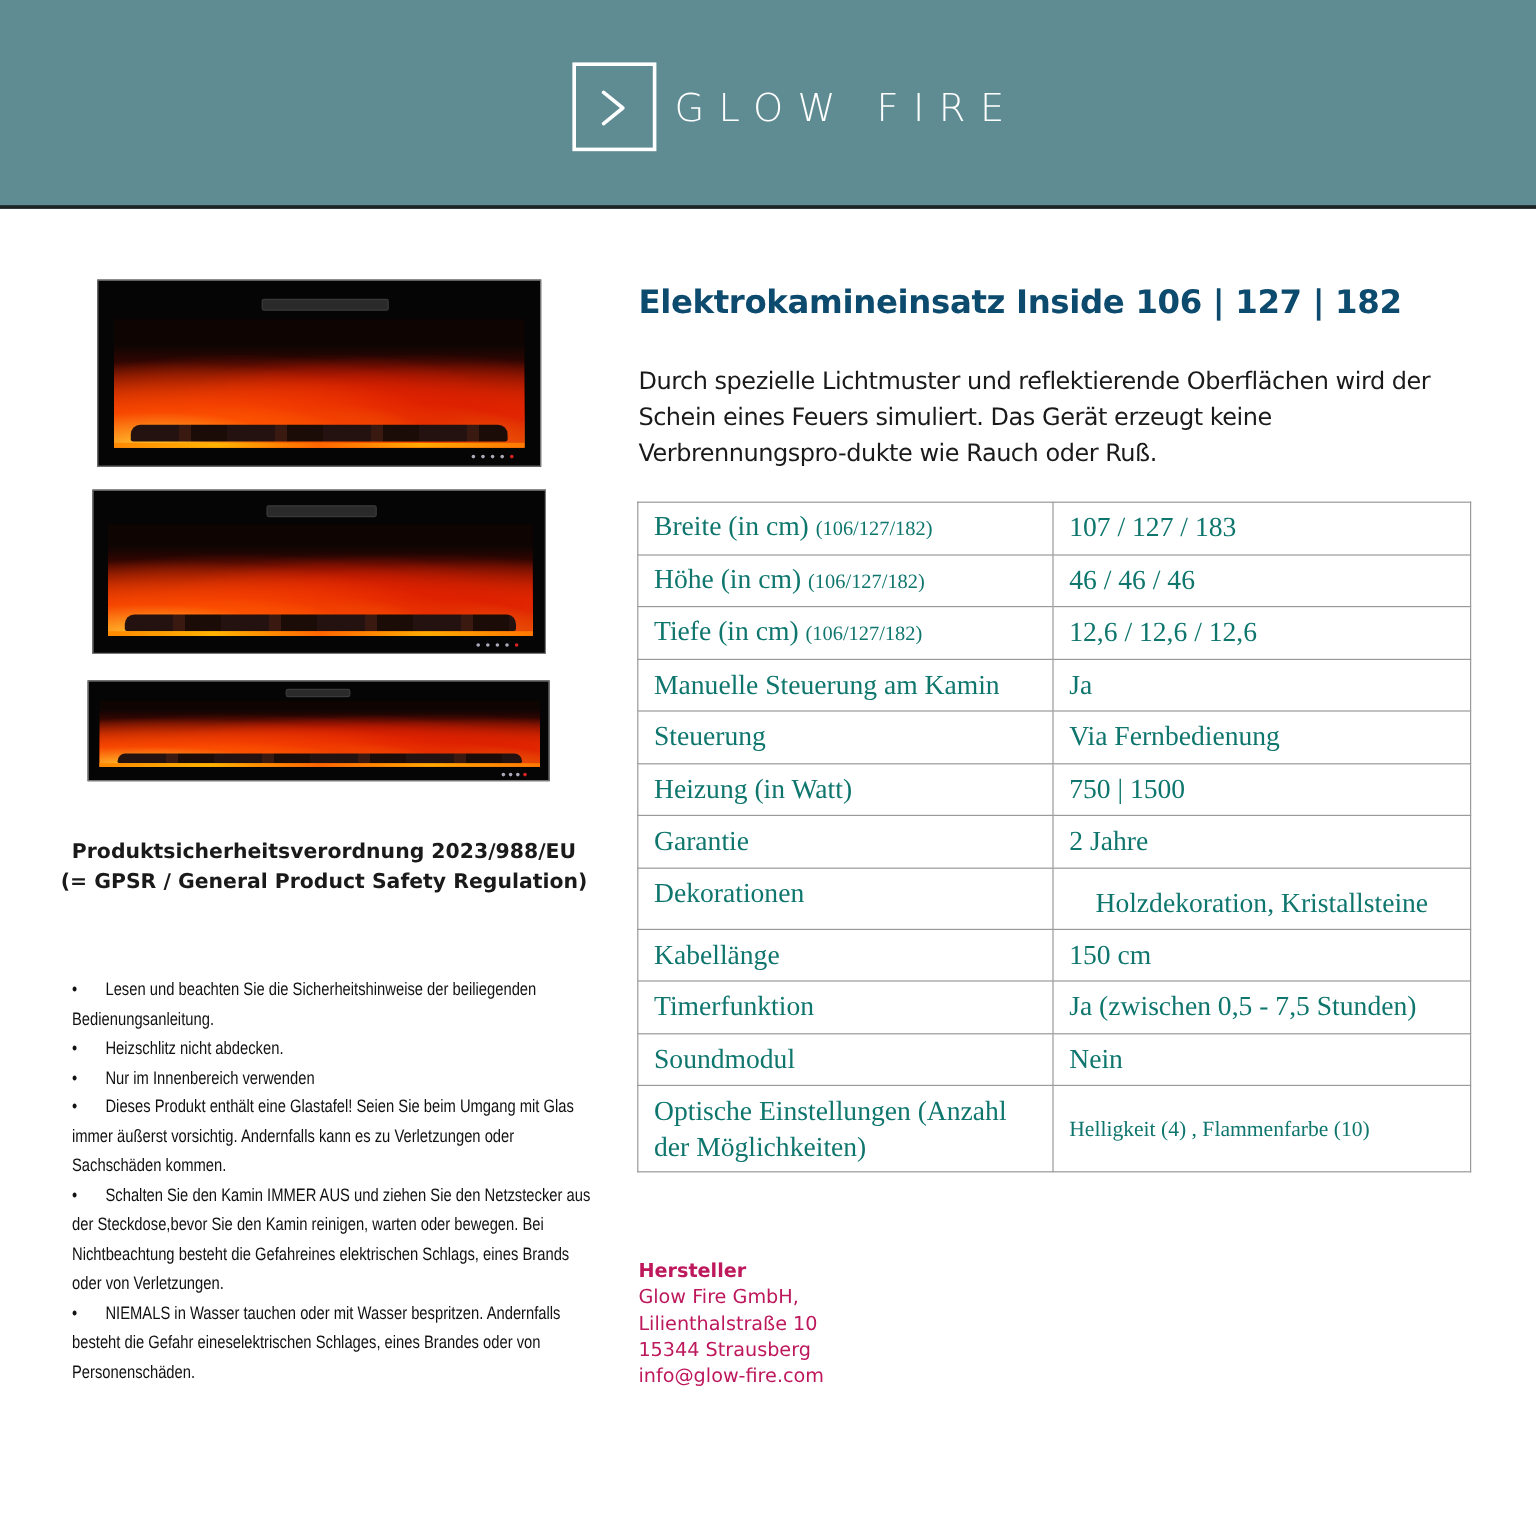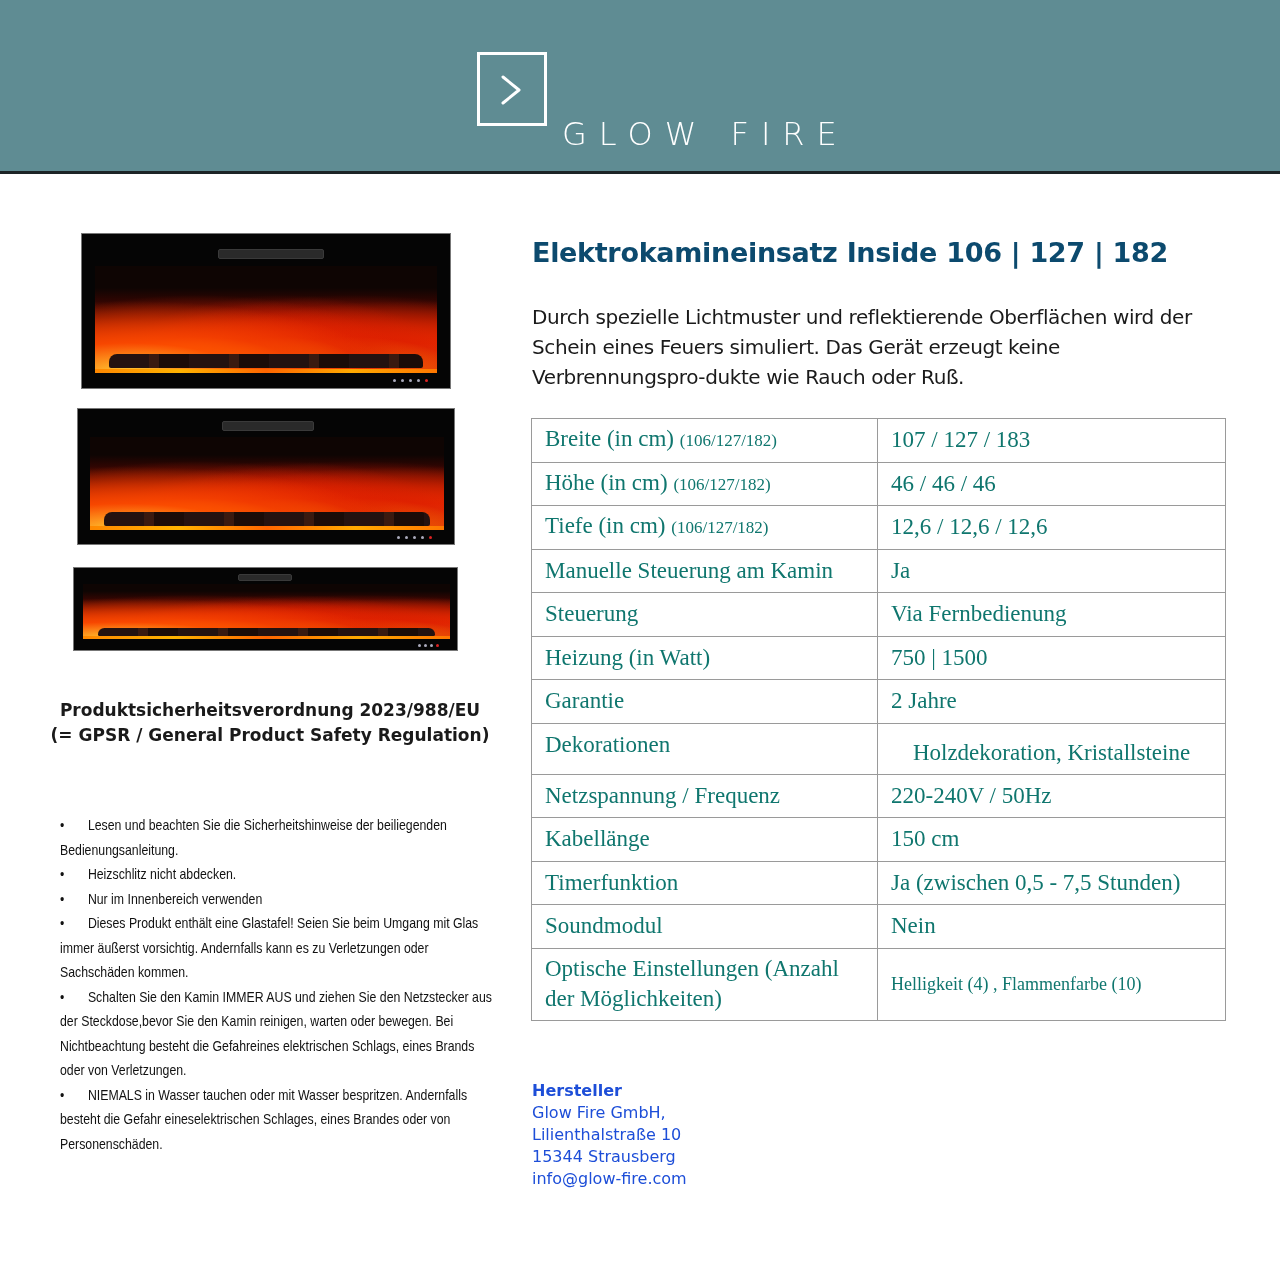--- a/index.html
+++ b/index.html
@@ -14,21 +14,21 @@
     .logo-box {
       position: absolute; left: 477px; top: 52px; width: 70px; height: 74px;
       border: 3px solid #ffffff;
     }
     .logo-chevron {
       position: absolute; left: 20px; top: 20px; width: 22px; height: 30px;
     }
     .logo-text {
       position: absolute; left: 562px; top: 70px;
       color: #ffffff; font-family: "DejaVu Sans", sans-serif; font-weight: 300;
-      font-size: 32px; letter-spacing: 12px; line-height: 40px; margin-top: 44px;
+      font-size: 32px; letter-spacing: 12px; line-height: 40px;
     }
 
     
     .product-img {
       position: absolute; background: #050505;
       border: 1px solid #777;
       overflow: hidden;
     }
     .product-img .vent {
       position: absolute; height: 10px; background: #2a2a2a; border-radius: 2px;
@@ -100,22 +100,22 @@
       vertical-align: middle;
     }
     .spec-table td.label { width: 346px; }
     .spec-table td .sub { font-size: 17px; }
     .spec-table td.small { font-size: 18px; }
     .spec-table tr { height: 43.5px; }
     .spec-table tr.tall { height: 51px; }
     .spec-table tr.double { height: 72px; }
 
     .maker {
-      position: absolute; left: 532px; top: 1080px;
-      font-size: 16px; line-height: 22px; color: #1d4ed8;
+      position: absolute; left: 532px; top: 1048px;
+      font-size: 16px; line-height: 22px; color: #be185d;
     }
     .maker .maker-title { font-weight: bold; }
   </style>
 </head>
 <body>
 
 <div class="header">
   <div class="logo-box">
     <svg class="logo-chevron" viewBox="0 0 22 30">
       <polyline points="3,2 19,15 3,28" fill="none" stroke="#ffffff" stroke-width="3" stroke-linecap="round" stroke-linejoin="round"></polyline>
@@ -216,24 +216,20 @@
     </tr>
     <tr>
       <td class="label">Garantie</td>
       <td>2 Jahre</td>
     </tr>
     <tr class="tall">
       <td class="label" style="vertical-align:top; padding-top:6px;">Dekorationen</td>
       <td style="vertical-align:bottom; padding-bottom:6px;text-align:center;">Holzdekoration, Kristallsteine</td>
     </tr>
     <tr>
-      <td class="label">Netzspannung / Frequenz</td>
-      <td>220-240V / 50Hz</td>
-    </tr>
-    <tr>
       <td class="label">Kabellänge</td>
       <td>150 cm</td>
     </tr>
     <tr>
       <td class="label">Timerfunktion</td>
       <td>Ja (zwischen 0,5 - 7,5 Stunden)</td>
     </tr>
     <tr>
       <td class="label">Soundmodul</td>
       <td>Nein</td>

